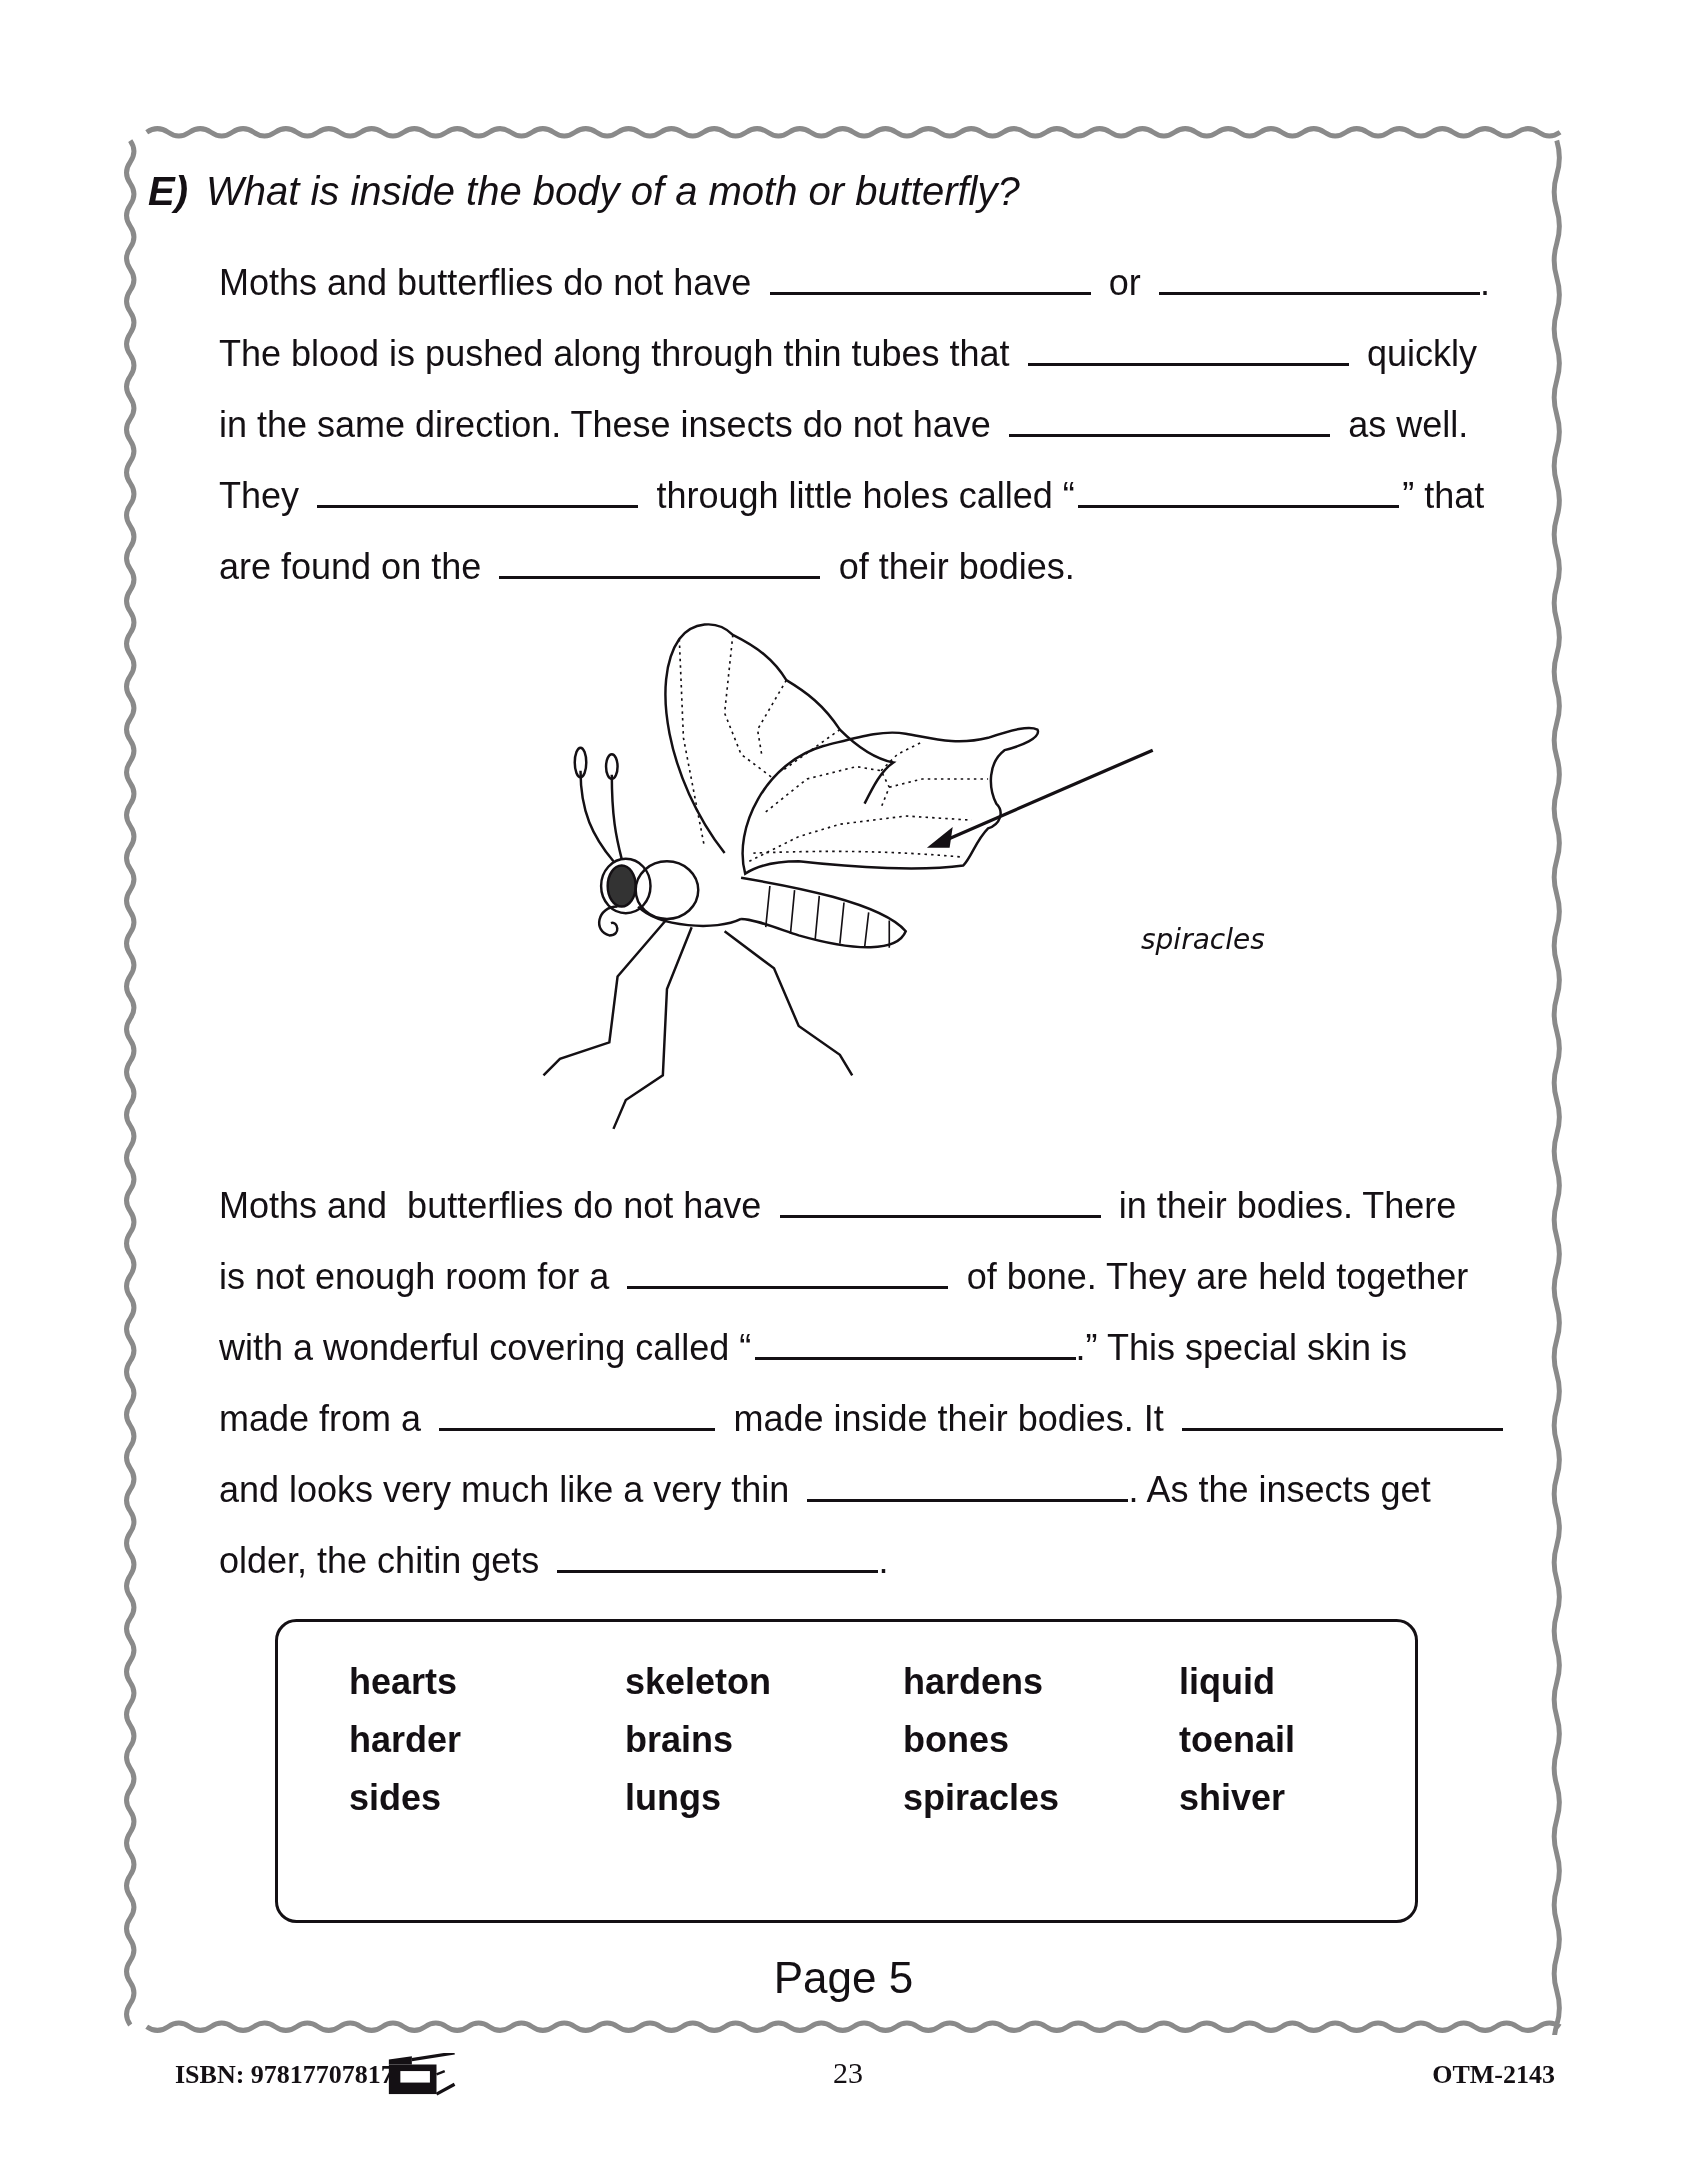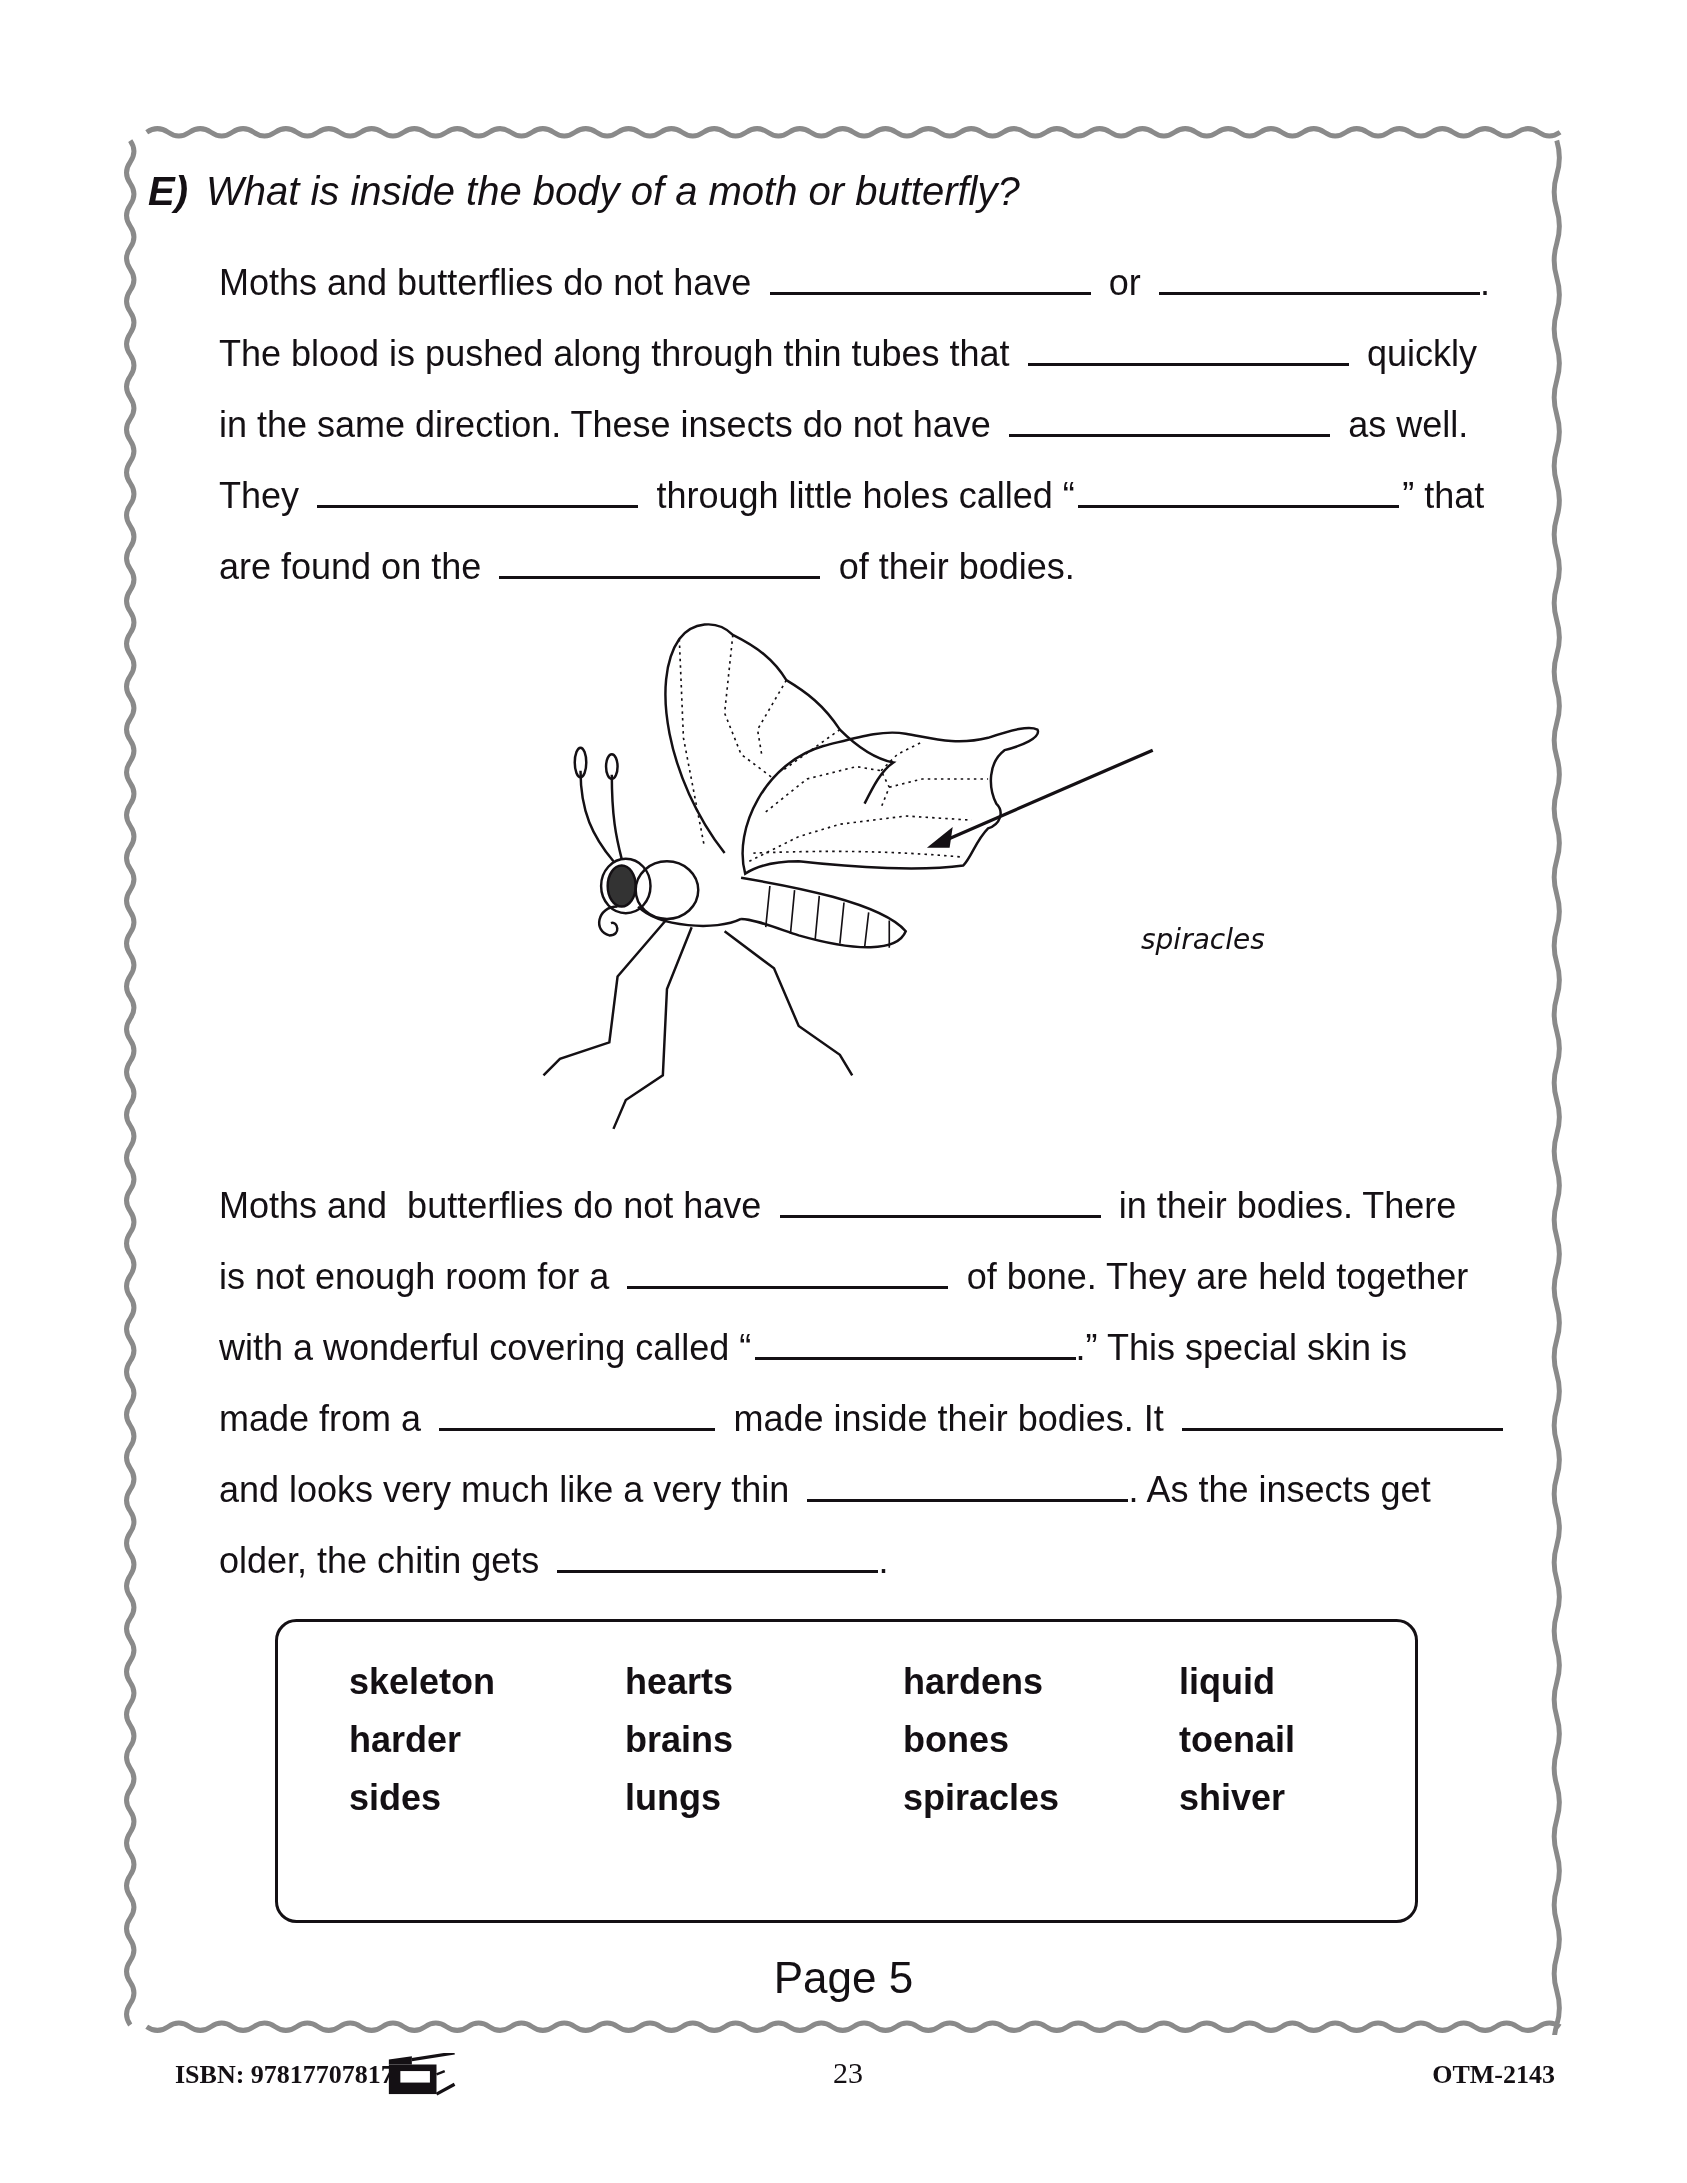--- a/index.html
+++ b/index.html
@@ -132,22 +132,22 @@
     <span class="blank w390"></span><span style="margin-left:-8.2px">. As the insects get</span>
   </span>
   <span class="line">
     <span>older, the chitin gets</span>
     <span class="blank w390"></span><span style="margin-left:-8.2px">.</span>
   </span>
 </div>
 
 <div class="wordbank">
   <div class="wb-grid">
+    <span class="wb-word">hearts</span>
     <span class="wb-word">skeleton</span>
-    <span class="wb-word">hearts</span>
     <span class="wb-word">hardens</span>
     <span class="wb-word">liquid</span>
     <span class="wb-word">harder</span>
     <span class="wb-word">brains</span>
     <span class="wb-word">bones</span>
     <span class="wb-word">toenail</span>
     <span class="wb-word">sides</span>
     <span class="wb-word">lungs</span>
     <span class="wb-word">spiracles</span>
     <span class="wb-word">shiver</span>

